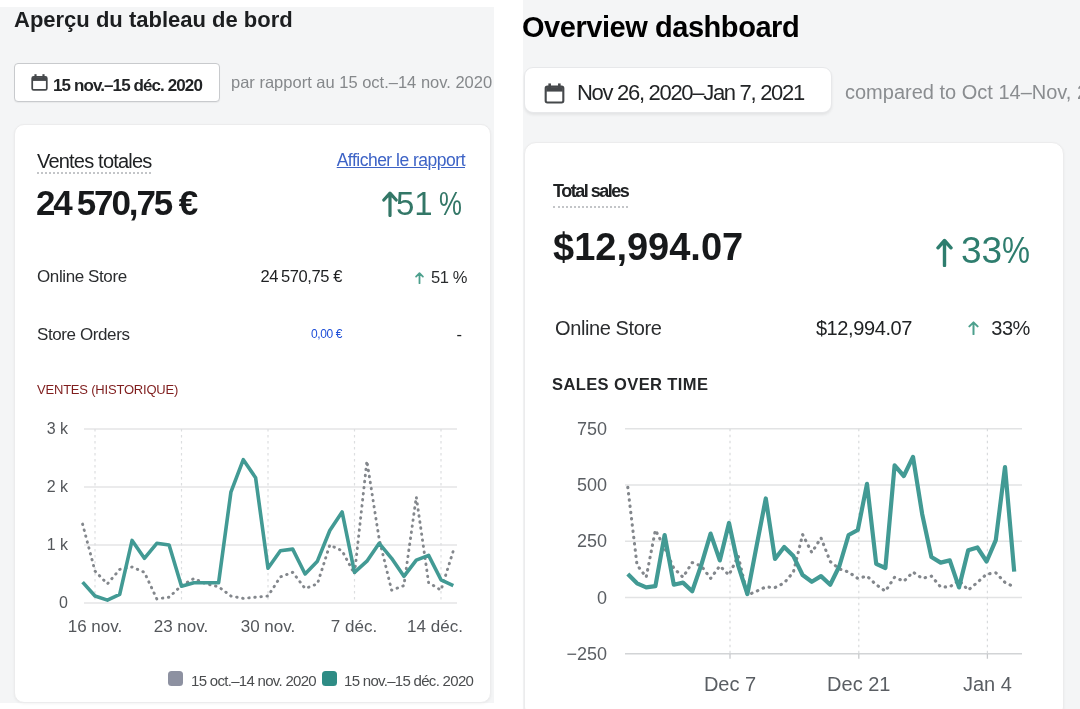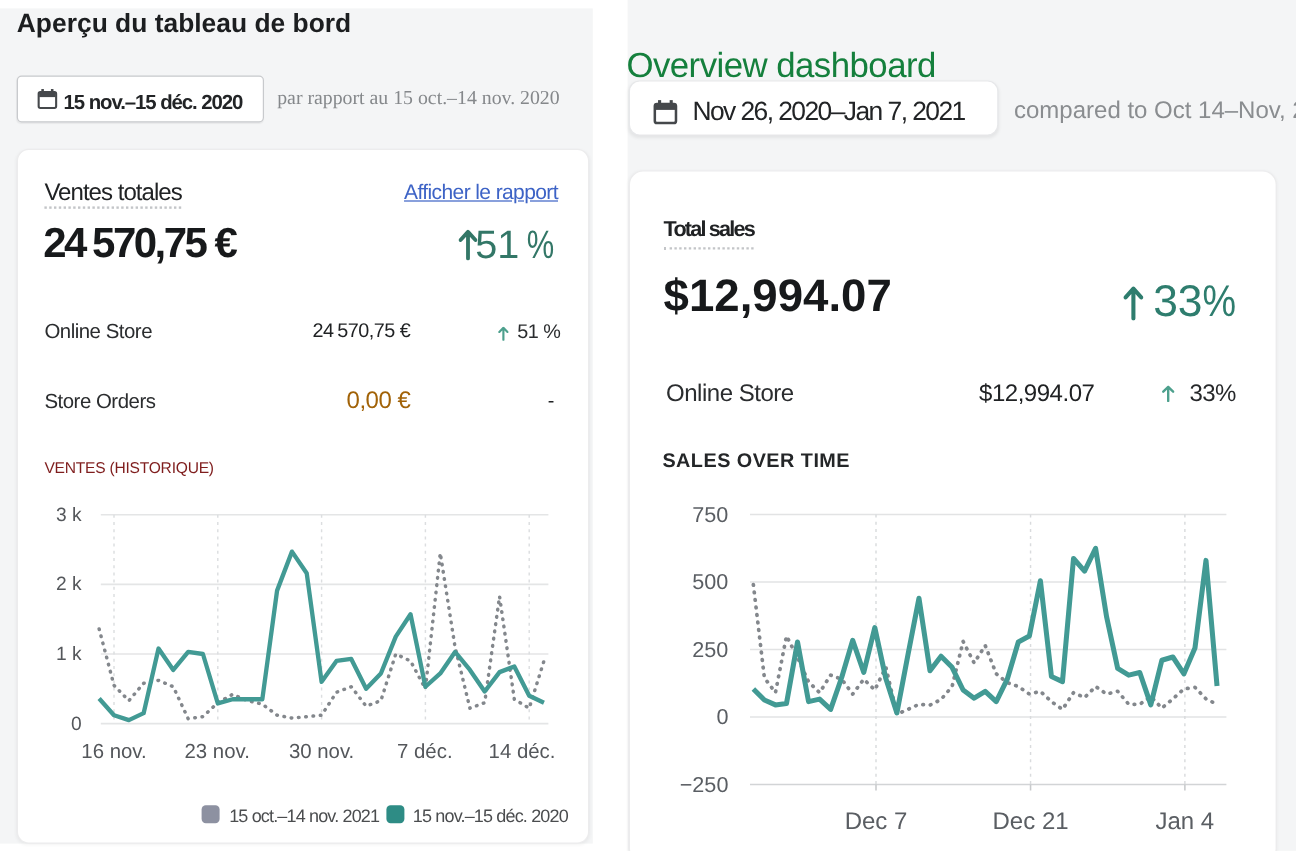--- a/index.html
+++ b/index.html
@@ -13,42 +13,42 @@
 <div class="abs tl" style="left:14px;top:9px;font-size:22px;line-height:22px;font-weight:700;color:#1c1e20;letter-spacing:0px;">Aperçu du tableau de bord</div>
 
 <div class="abs" style="left:14px;top:63px;width:204px;height:37px;background:#fff;border:1px solid #c8cacd;border-radius:4px;box-shadow:0 1px 1px rgba(0,0,0,0.05);"></div>
 <svg class="abs" style="left:30px;top:73px;" width="19" height="19" viewBox="0 0 24 24">
   <rect x="5.6" y="1.5" width="2.7" height="5" fill="#45484b"></rect>
   <rect x="15.7" y="1.5" width="2.7" height="5" fill="#45484b"></rect>
   <rect x="2.8" y="4.8" width="18.4" height="16.6" rx="1.8" fill="none" stroke="#45484b" stroke-width="2.2"></rect>
   <rect x="3.4" y="5.4" width="17.2" height="4.6" fill="#45484b"></rect>
 </svg>
 <div class="abs tl" style="left:53px;top:76.6px;font-size:17px;line-height:17px;font-weight:700;color:#222426;letter-spacing:-0.9px;">15 nov.–15 déc. 2020</div>
-<div class="abs tl" style="left:231px;top:74.1px;font-size:16.5px;line-height:16.5px;color:#85888b;font-family:Liberation Serif, serif;">par rapport au 15 oct.–14 nov. 2020</div>
+<div class="abs tl" style="left:231px;top:74.1px;font-size:16.5px;line-height:16.5px;color:#85888b;">par rapport au 15 oct.–14 nov. 2020</div>
 
 <div class="abs" style="left:14px;top:124px;width:475px;height:577px;background:#fff;border-radius:10px;border:1px solid #ececed;box-shadow:0 1px 3px rgba(0,0,0,0.05);"></div>
 
 <div class="abs tl" style="left:37px;top:150.5px;font-size:20px;line-height:20px;font-weight:400;color:#202224;letter-spacing:-0.8px;border-bottom:2px dotted #c3c5c8;padding-bottom:1px;">Ventes totales</div>
 <div class="abs tl" style="right:615px;top:152.2px;font-size:17.5px;line-height:17.5px;color:#3d63c6;letter-spacing:-0.5px;text-decoration:underline;">Afficher le rapport</div>
 
 <div class="abs tl" style="left:36px;top:184.5px;font-size:35px;line-height:35px;font-weight:700;color:#17191b;letter-spacing:-2.1px;">24<span style="display:inline-block;width:6px;"></span>570,75&nbsp;€</div>
 <svg class="abs" style="left:382px;top:191px;" width="16" height="26" viewBox="0 0 16 26">
     <path d="M8 24.5 L8 2.5 M1.8 9 L8 2.2 L14.2 9" fill="none" stroke="#337767" stroke-width="3.2" stroke-linecap="round" stroke-linejoin="round"></path>
   </svg>
 <div class="abs tl" style="right:619px;top:186.9px;font-size:33px;line-height:33px;color:#337767;">51<span style="display:inline-block;width:6px;"></span><span style="display:inline-block;transform:scaleX(0.78);transform-origin:left;margin-right:-7px;">%</span></div>
 
 <div class="abs tl" style="left:37px;top:267.6px;font-size:17px;line-height:17px;color:#2b2d2f;letter-spacing:-0.4px;">Online Store</div>
 <div class="abs tl" style="right:738px;top:268.1px;font-size:16.5px;line-height:16.5px;color:#202224;letter-spacing:-0.4px;">24<span style="display:inline-block;width:3px;"></span>570,75&nbsp;€</div>
 <svg class="abs" style="left:415px;top:272px;" width="9" height="12" viewBox="0 0 9 12">
     <path d="M4.5 11.3 L4.5 1.6 M1.1 4.6 L4.5 1.2 L7.9 4.6" fill="none" stroke="#4da08d" stroke-width="1.8" stroke-linecap="round" stroke-linejoin="round"></path>
   </svg>
 <div class="abs tl" style="right:613px;top:268.6px;font-size:16.5px;line-height:16.5px;color:#2a2c2e;letter-spacing:-0.4px;">51 %</div>
 
 <div class="abs tl" style="left:37px;top:325.6px;font-size:17px;line-height:17px;color:#2b2d2f;letter-spacing:-0.4px;">Store Orders</div>
-<div class="abs tl" style="right:738px;top:326.1px;font-size:20px;line-height:16.5px;color:#a16207;letter-spacing:-0.4px;">0,00 €</div>
+<div class="abs tl" style="right:738px;top:326.1px;font-size:12px;line-height:16.5px;color:#1d4ed8;letter-spacing:-0.4px;">0,00 €</div>
 <div class="abs tl" style="right:618px;top:326.1px;font-size:16.5px;line-height:16.5px;color:#202224;">-</div>
 
 <div class="abs tl" style="left:37px;top:383.3px;font-size:13px;line-height:13px;font-weight:400;color:#7f1d1d;letter-spacing:-0.2px;">VENTES (HISTORIQUE)</div>
 
 <svg class="abs" style="left:0;top:405px;" width="494" height="296" viewBox="0 0 494 296">
   <line x1="84" y1="24" x2="457" y2="24" stroke="#e4e5e6" stroke-width="1.3"></line>
     <line x1="84" y1="82" x2="457" y2="82" stroke="#e4e5e6" stroke-width="1.3"></line>
     <line x1="84" y1="140" x2="457" y2="140" stroke="#e4e5e6" stroke-width="1.3"></line>
     <line x1="84" y1="198" x2="457" y2="198" stroke="#e4e5e6" stroke-width="1.3"></line>
   <line x1="95" y1="24" x2="95" y2="198" stroke="#dcdee0" stroke-width="1.2" stroke-dasharray="2.5 3.5"></line>
@@ -63,25 +63,25 @@
   <text x="95" y="227" text-anchor="middle" font-size="17" fill="#54575b">16 nov.</text>
   <text x="181" y="227" text-anchor="middle" font-size="17" fill="#54575b">23 nov.</text>
   <text x="268" y="227" text-anchor="middle" font-size="17" fill="#54575b">30 nov.</text>
   <text x="354" y="227" text-anchor="middle" font-size="17" fill="#54575b">7 déc.</text>
   <text x="435" y="227" text-anchor="middle" font-size="17" fill="#54575b">14 déc.</text>
   <polyline points="82.6,119.1 95.0,166.1 107.4,178.9 119.7,164.4 132.1,162.0 144.4,167.3 156.8,193.9 169.1,192.2 181.5,180.6 193.9,173.6 206.2,178.9 218.6,181.8 230.9,191.0 243.3,193.4 255.6,192.2 268.0,191.0 280.4,171.9 292.7,167.3 305.1,183.5 317.4,178.9 329.8,140.0 342.1,145.8 354.5,169.0 366.9,55.9 379.2,134.2 391.6,185.2 403.9,180.6 416.3,91.9 428.6,177.7 441.0,185.2 453.3,145.8" fill="none" stroke="#83878c" stroke-width="2.9" stroke-dasharray="0.5 5.6" stroke-linecap="round" stroke-linejoin="round"></polyline>
   <polyline points="82.6,177.1 95.0,191.0 107.4,195.1 119.7,189.3 132.1,135.4 144.4,153.3 156.8,138.3 169.1,140.0 181.5,181.2 193.9,177.7 206.2,177.7 218.6,177.7 230.9,87.2 243.3,54.7 255.6,72.7 268.0,163.2 280.4,145.8 292.7,144.1 305.1,169.0 317.4,156.2 329.8,125.5 342.1,106.9 354.5,167.3 366.9,156.2 379.2,138.3 391.6,153.3 403.9,171.3 416.3,155.1 428.6,150.4 441.0,174.8 453.3,180.6" fill="none" stroke="#429a94" stroke-width="3.6" stroke-linejoin="round"></polyline>
 </svg>
 
 <div class="abs" style="left:168px;top:671px;width:15px;height:15px;background:#8d91a1;border-radius:3.5px;"></div>
-<div class="abs tl" style="left:191px;top:673.3px;font-size:15px;line-height:15px;color:#4b4d4f;letter-spacing:-0.7px;">15 oct.–14 nov. 2021</div>
+<div class="abs tl" style="left:191px;top:673.3px;font-size:15px;line-height:15px;color:#4b4d4f;letter-spacing:-0.7px;">15 oct.–14 nov. 2020</div>
 <div class="abs" style="left:322px;top:671px;width:15px;height:15px;background:#2e8c85;border-radius:3.5px;"></div>
 <div class="abs tl" style="left:344px;top:673.3px;font-size:15px;line-height:15px;color:#4b4d4f;letter-spacing:-0.7px;">15 nov.–15 déc. 2020</div>
 
-<div class="abs tl" style="left:522px;top:12.9px;font-size:29px;line-height:29px;font-weight:400;color:#15803d;letter-spacing:-0.45px;margin-top:28px;">Overview dashboard</div>
+<div class="abs tl" style="left:522px;top:12.9px;font-size:29px;line-height:29px;font-weight:700;color:#000000;letter-spacing:-0.45px;">Overview dashboard</div>
 
 <div class="abs" style="left:524px;top:67px;width:306px;height:44px;background:#fff;border:1px solid #e7e8ea;border-radius:9px;box-shadow:0 2px 3px rgba(0,0,0,0.07);"></div>
 <svg class="abs" style="left:543px;top:82px;" width="23" height="23" viewBox="0 0 24 24">
   <rect x="5.6" y="1.5" width="2.7" height="5" fill="#45484b"></rect>
   <rect x="15.7" y="1.5" width="2.7" height="5" fill="#45484b"></rect>
   <rect x="2.8" y="4.8" width="18.4" height="16.6" rx="1.8" fill="none" stroke="#45484b" stroke-width="2.2"></rect>
   <rect x="3.4" y="5.4" width="17.2" height="4.6" fill="#45484b"></rect>
 </svg>
 <div class="abs tl" style="left:577px;top:81.9px;font-size:22px;line-height:22px;font-weight:400;color:#222426;letter-spacing:-1.3px;">Nov 26, 2020–Jan 7, 2021</div>
 <div class="abs tl" style="left:845px;top:82.4px;font-size:20px;line-height:20px;color:#8a8d90;">compared to Oct 14–Nov, 25 2020</div>

